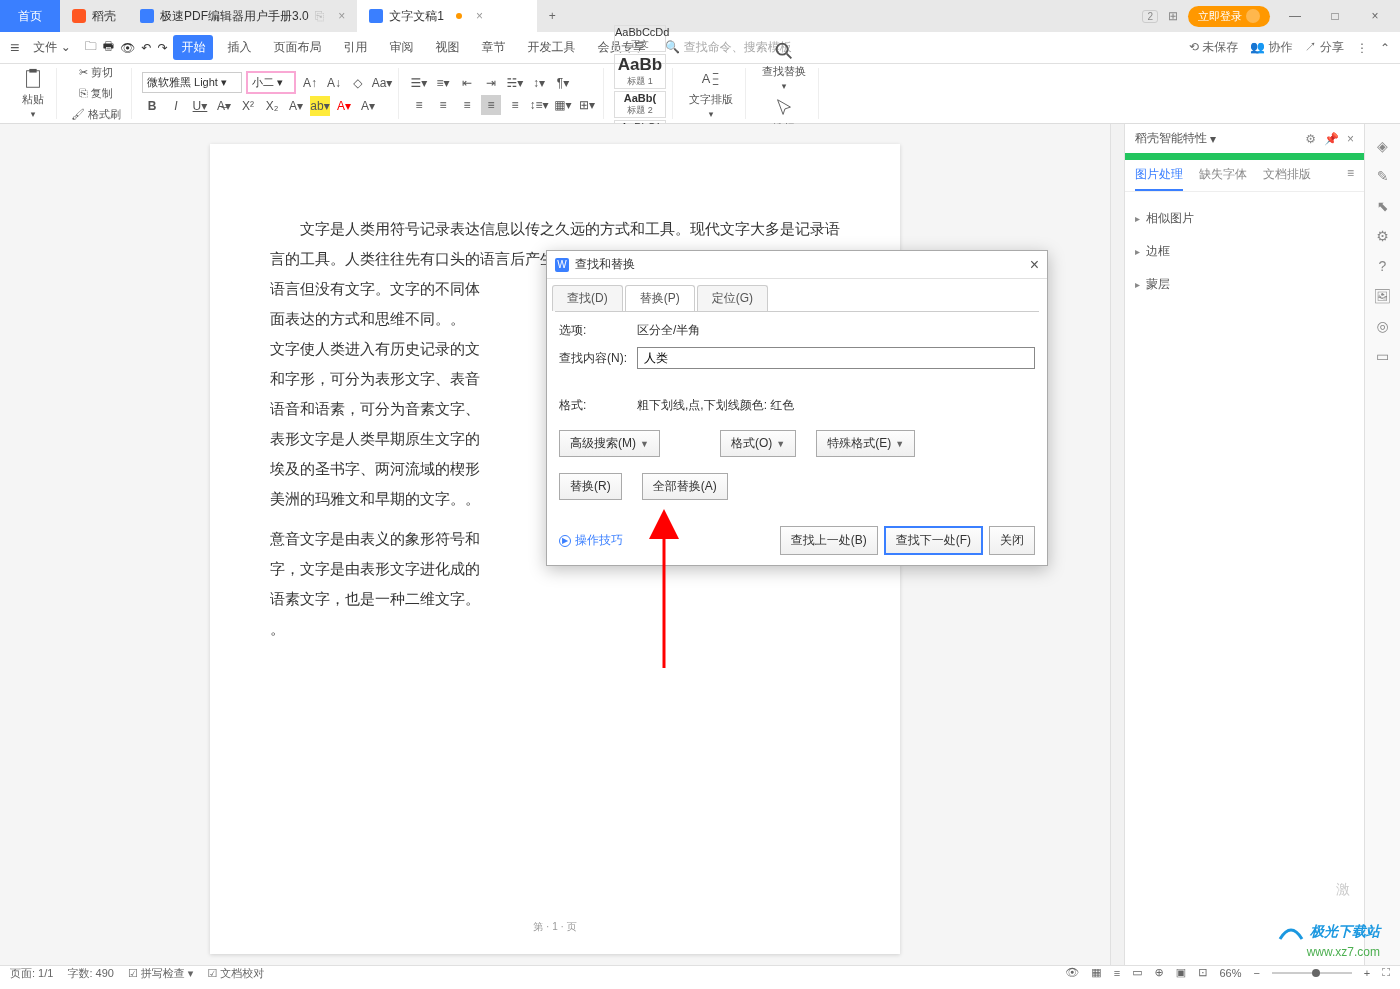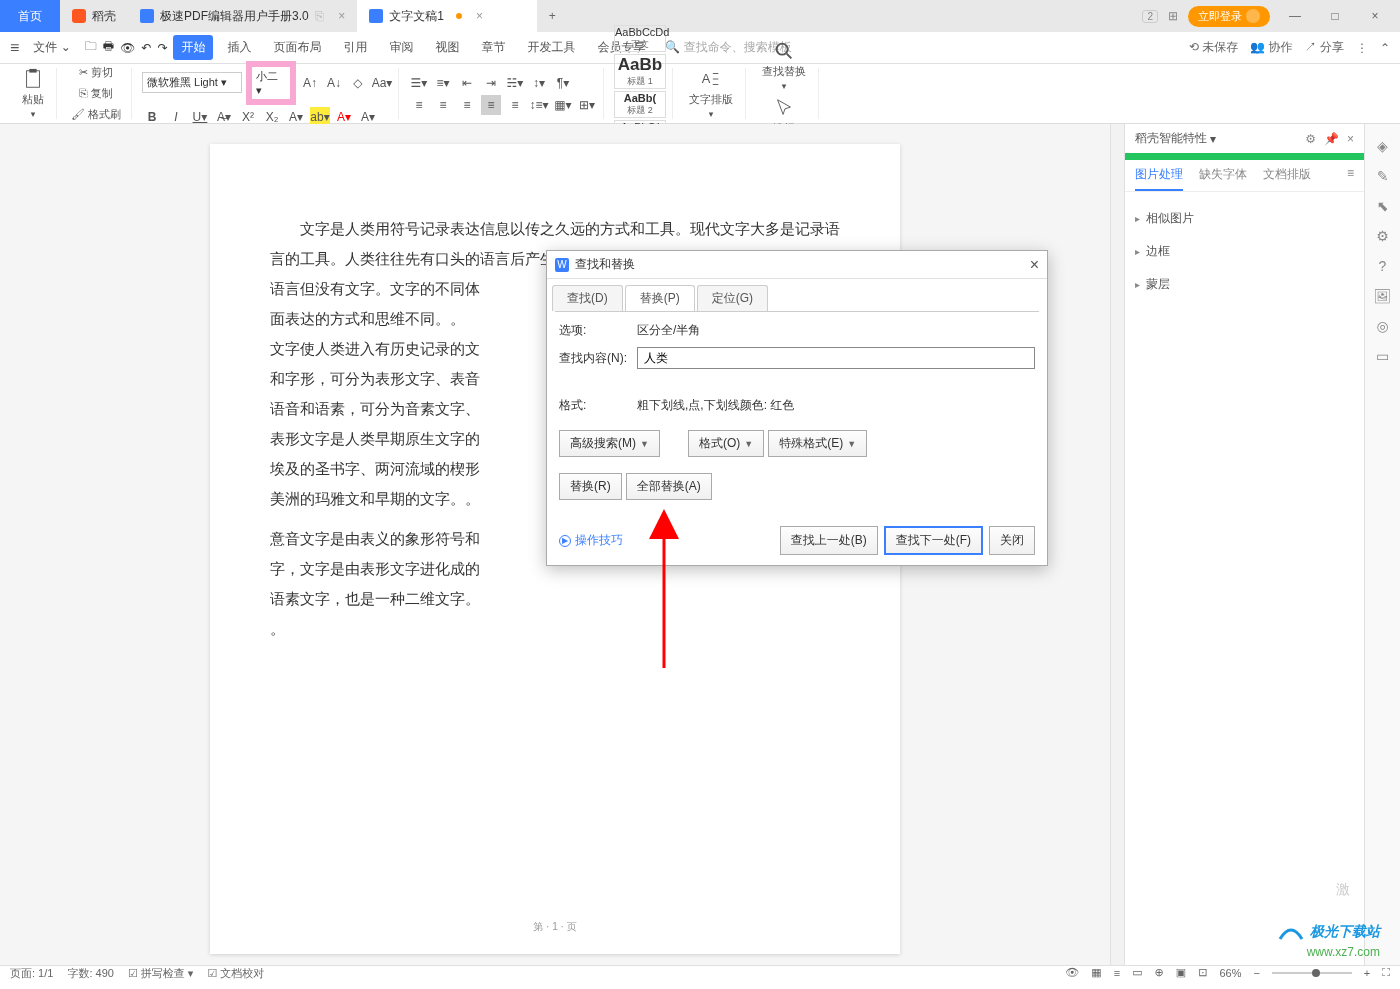--- a/index.html
+++ b/index.html
@@ -29,21 +29,21 @@
 .ham { font-size: 16px; color: #555; }
 
 
 .ribbon { height: 60px; display: flex; align-items: center; padding: 4px 10px; gap: 4px; border-bottom: 1px solid #ddd; background: #fff; }
 .ribbon-group { display: flex; flex-direction: column; align-items: center; gap: 2px; padding: 0 6px; border-right: 1px solid #eee; height: 100%; justify-content: center; }
 .ribbon-group.row { flex-direction: column; }
 .ribbon-btn { display: flex; align-items: center; gap: 3px; padding: 2px 4px; font-size: 11px; color: #555; }
 .ribbon-col { display: flex; flex-direction: column; gap: 2px; }
 .ribbon-row { display: flex; gap: 4px; align-items: center; }
 .font-select { border: 1px solid #ccc; padding: 2px 4px; font-size: 11px; width: 100px; }
-.size-select { border: 6px solid #f9a8d4; padding: 2px 4px; font-size: 11px; width: 50px; }
+.size-select { border: 2px solid #f9a8d4; padding: 2px 4px; font-size: 11px; width: 50px; }
 .ribbon-iconbtn { width: 20px; height: 20px; display: flex; align-items: center; justify-content: center; color: #555; font-size: 12px; }
 .style-preview { width: 52px; height: 42px; border: 1px solid #ddd; text-align: center; font-size: 9px; color: #666; display: flex; flex-direction: column; justify-content: center; }
 .style-preview .prev { font-size: 11px; color: #333; }
 .big-btn { display: flex; flex-direction: column; align-items: center; gap: 2px; padding: 2px 6px; font-size: 11px; color: #555; }
 .big-btn svg { width: 22px; height: 22px; }
 
 
 .workspace { display: flex; height: calc(989px - 32px - 32px - 60px - 24px); }
 .doc-area { flex: 1; background: #f5f5f5; display: flex; justify-content: center; padding: 20px 0; position: relative; overflow: hidden; }
 .page { width: 690px; min-height: 810px; background: #fff; box-shadow: 0 1px 4px rgba(0,0,0,0.15); padding: 70px 60px 40px 60px; position: relative; }
@@ -80,21 +80,21 @@
 .dialog-title .txt { margin-left: 6px; font-size: 12px; color: #333; }
 .dialog-close { margin-left: auto; font-size: 16px; color: #555; }
 .dialog-tabs { display: flex; padding: 6px 8px 0 5px; gap: 2px; }
 .dtab { padding: 4px 14px; border: 1px solid #ccc; border-bottom: none; font-size: 12px; color: #555; background: #f5f5f5; border-radius: 3px 3px 0 0; }
 .dtab.active { background: #fff; position: relative; z-index: 2; }
 .dialog-body { padding: 10px 12px; }
 .frow { display: flex; align-items: center; margin-bottom: 8px; gap: 8px; }
 .flabel { width: 70px; color: #333; }
 .finput { flex: 1; border: 1px solid #888; padding: 3px 6px; font-size: 12px; height: 22px; }
 .fvalue { color: #333; }
-.dlg-btns-row { display: flex; gap: 4px; margin: 16px 0 8px 0; }
+.dlg-btns-row { display: flex; gap: 20px; margin: 16px 0 8px 0; }
 .dbtn { border: 1px solid #aaa; background: linear-gradient(#fdfdfd,#f0f0f0); padding: 4px 10px; font-size: 12px; color: #333; display: flex; align-items: center; gap: 4px; }
 .dbtn .dd { font-size: 9px; color: #666; }
 .dialog-footer { display: flex; align-items: center; padding: 8px 12px 10px 12px; gap: 8px; }
 .ops-tip { color: #3a7fff; display: flex; align-items: center; gap: 4px; }
 .footer-btns { margin-left: auto; display: flex; gap: 6px; }
 .footer-btns .dbtn.primary { border: 2px solid #3a7fff; }
 .arrow-svg { position: absolute; left: 614px; top: 488px; pointer-events: none; }
 
 
 .watermark { position: absolute; right: 20px; bottom: 30px; text-align: right; font-size: 14px; }

